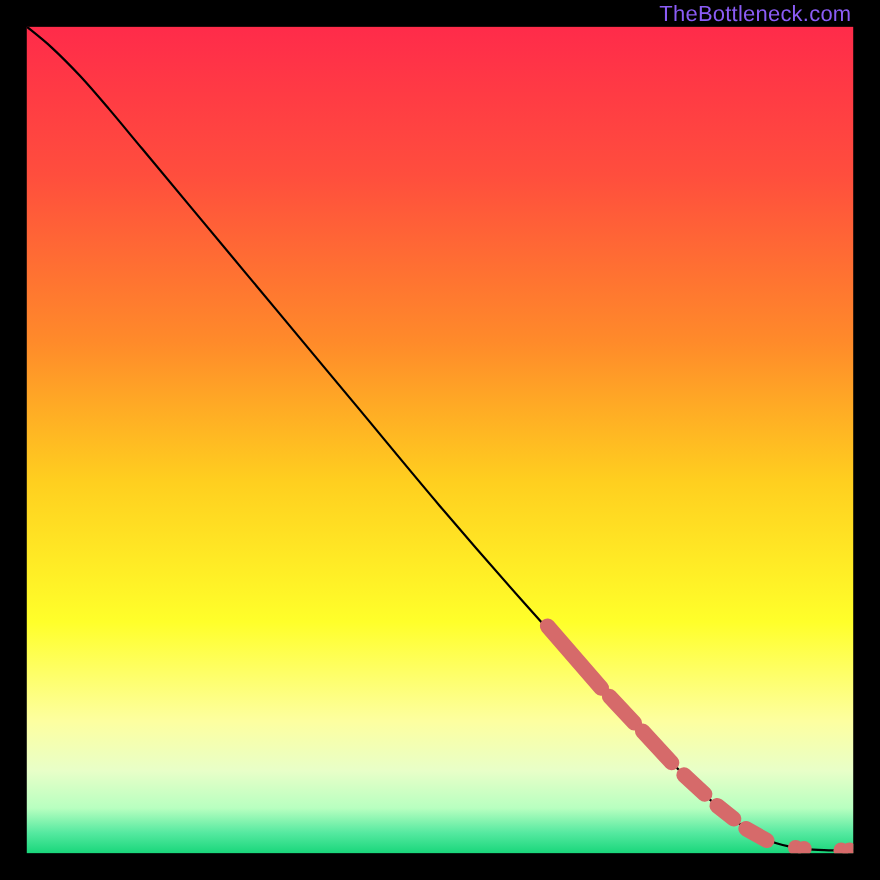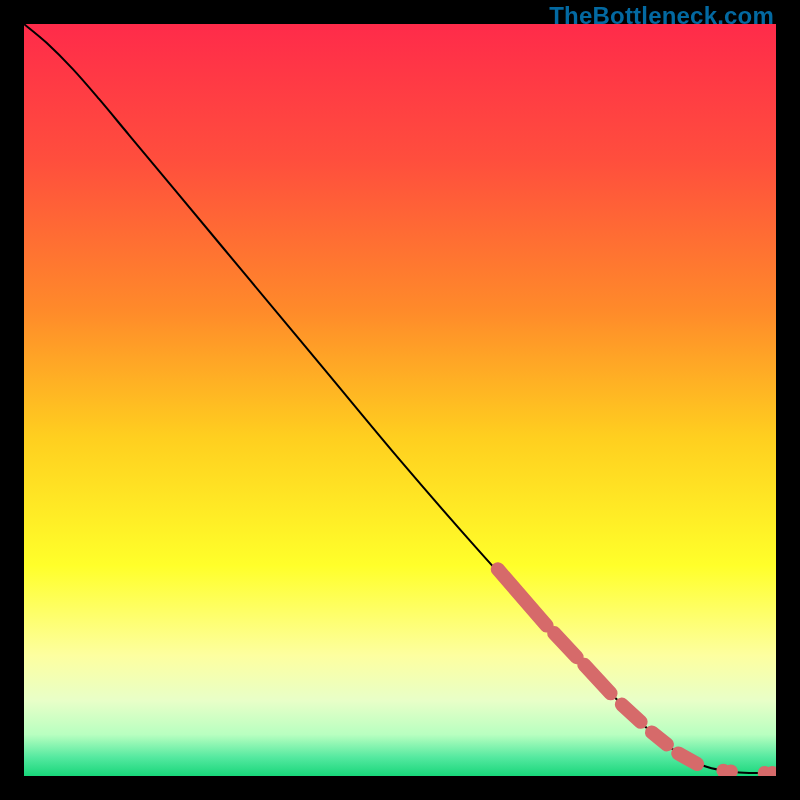--- a/index.html
+++ b/index.html
@@ -22,23 +22,23 @@
     left: 24px;
     top: 24px;
     width: 752px;
     height: 752px;
     overflow: hidden;
   }
   .attribution {
     position: absolute;
     top: 2px;
     right: 26px;
-    color: #0369a1;
-    font-size: 24px;
-    font-weight: 700;
+    color: #8b5cf6;
+    font-size: 20px;
+    font-weight: 400;
     letter-spacing: 0.2px;
   }
   svg {
     display: block;
   }
 </style>
 </head>
 <body>
 
 <div class="frame">

